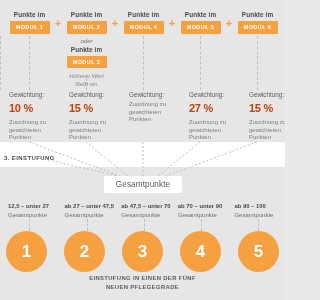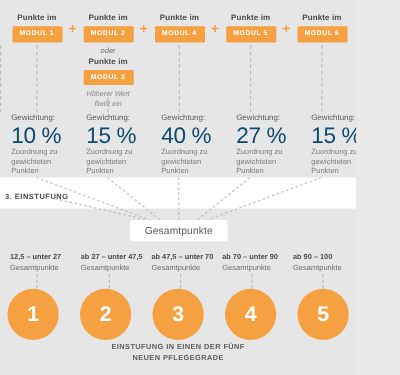--- a/index.html
+++ b/index.html
@@ -112,23 +112,23 @@
     text-align: left;
     padding-left: 3px;
   }
   .weight-spacer { width: 10px; flex: none; }
   .gew-label {
     font-size: 6.3px;
     color: #5b5b5b;
     line-height: 9px;
   }
   .gew-value {
-    font-size: 18px;
-    font-weight: normal;
-    color: #0c4a6e;
+    font-size: 11px;
+    font-weight: bold;
+    color: #c2410c;
     letter-spacing: -.3px;
     line-height: 17px;
     margin-top: 1px;
   }
   .zuordnung {
     font-size: 6px;
     color: #7d7d7d;
     line-height: 7.6px;
     margin-top: 2px;
   }
@@ -308,21 +308,20 @@
 
     <div class="weight-col">
       <div class="gew-label">Gewichtung:</div>
       <div class="gew-value">15 %</div>
       <div class="zuordnung">Zuordnung zu gewichteten Punkten</div>
     </div>
     <div class="weight-spacer"></div>
 
     <div class="weight-col">
       <div class="gew-label">Gewichtung:</div>
-      <div class="gew-value">40 %</div>
       <div class="zuordnung">Zuordnung zu gewichteten Punkten</div>
     </div>
     <div class="weight-spacer"></div>
 
     <div class="weight-col">
       <div class="gew-label">Gewichtung:</div>
       <div class="gew-value">27 %</div>
       <div class="zuordnung">Zuordnung zu gewichteten Punkten</div>
     </div>
     <div class="weight-spacer"></div>

